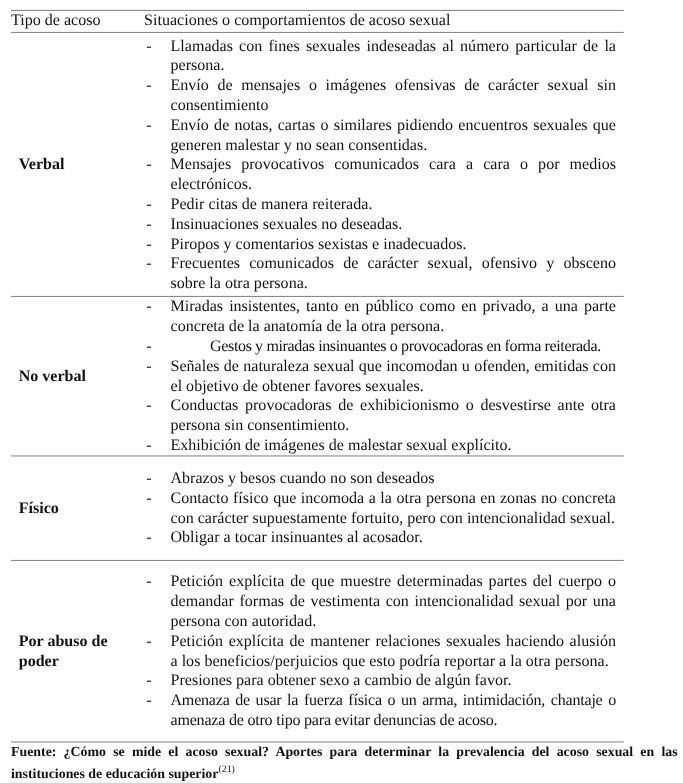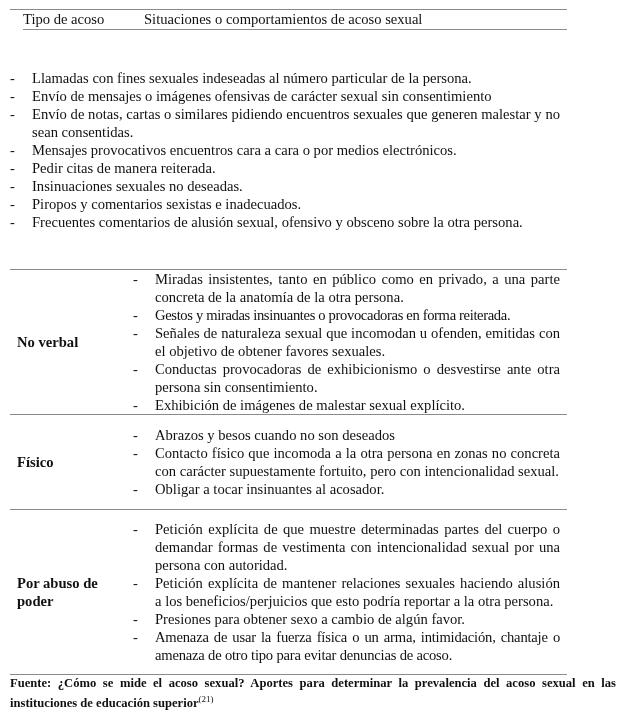--- a/index.html
+++ b/index.html
@@ -8,21 +8,20 @@
     font-family: "Liberation Serif", "DejaVu Serif", serif;
     color: #111111; font-size: 14.6px;
   }
   .table {
     position: absolute; left: 10px; top: 9px; width: 557px;
     border-top: 1px solid #8a8a8a;
   }
   .header {
     display: flex; height: 19px; line-height: 18px;
     border-bottom: 1px solid #8a8a8a;
-    margin-left: 13px;
   }
   .h-type { width: 121px; padding-left: 0px; }
   .h-sit { font-weight: normal; flex: 1; }
   .group {
     display: flex; border-bottom: 1px solid #8a8a8a; align-items: center;
   }
   .group .type {
     width: 123px; padding-left: 7px; font-weight: bold; box-sizing: border-box;
     line-height: 18px;
   }
@@ -44,66 +43,67 @@
 </head>
 <body>
 
 <div class="table">
   <div class="header">
     <div class="h-type">Tipo de acoso</div>
     <div class="h-sit">Situaciones o comportamientos de acoso sexual</div>
   </div>
 
   <div class="group" style="height:239px;">
+    <div class="type">Verbal</div>
     <ul>
       <li>
           <span class="dash">-</span>
           <span class="txt">Llamadas con fines sexuales indeseadas al número particular de la persona.</span>
         </li>
       <li>
           <span class="dash">-</span>
           <span class="txt">Envío de mensajes o imágenes ofensivas de carácter sexual sin consentimiento</span>
         </li>
       <li>
           <span class="dash">-</span>
           <span class="txt">Envío de notas, cartas o similares pidiendo encuentros sexuales que generen malestar y no sean consentidas.</span>
         </li>
       <li>
           <span class="dash">-</span>
-          <span class="txt">Mensajes provocativos encuentros cara a cara o por medios electrónicos.</span>
+          <span class="txt">Mensajes provocativos comunicados cara a cara o por medios electrónicos.</span>
         </li>
       <li>
           <span class="dash">-</span>
           <span class="txt">Pedir citas de manera reiterada.</span>
         </li>
       <li>
           <span class="dash">-</span>
           <span class="txt">Insinuaciones sexuales no deseadas.</span>
         </li>
       <li>
           <span class="dash">-</span>
           <span class="txt">Piropos y comentarios sexistas e inadecuados.</span>
         </li>
       <li>
           <span class="dash">-</span>
-          <span class="txt">Frecuentes comentarios de alusión sexual, ofensivo y obsceno sobre la otra persona.</span>
+          <span class="txt">Frecuentes comunicados de carácter sexual, ofensivo y obsceno sobre la otra persona.</span>
         </li>
     </ul>
   </div>
 
   <div class="group" style="height:144px;">
     <div class="type">No verbal</div>
     <ul>
       <li>
           <span class="dash">-</span>
           <span class="txt">Miradas insistentes, tanto en público como en privado, a una parte concreta de la anatomía de la otra persona.</span>
         </li>
       <li>
           <span class="dash">-</span>
-          <span class="txt" style="letter-spacing:-0.35px;">Gestos y miradas insinuantes o provocadoras en forma reiterada.</span>
+          <span class="txt" style="letter-spacing:-0.35px;margin-left:36px;">Gestos y miradas insinuantes o provocadoras en forma reiterada.</span>
         </li>
       <li>
           <span class="dash">-</span>
           <span class="txt">Señales de naturaleza sexual que incomodan u ofenden, emitidas con el objetivo de obtener favores sexuales.</span>
         </li>
       <li>
           <span class="dash">-</span>
           <span class="txt">Conductas provocadoras de exhibicionismo o desvestirse ante otra persona sin consentimiento.</span>
         </li>
       <li>

